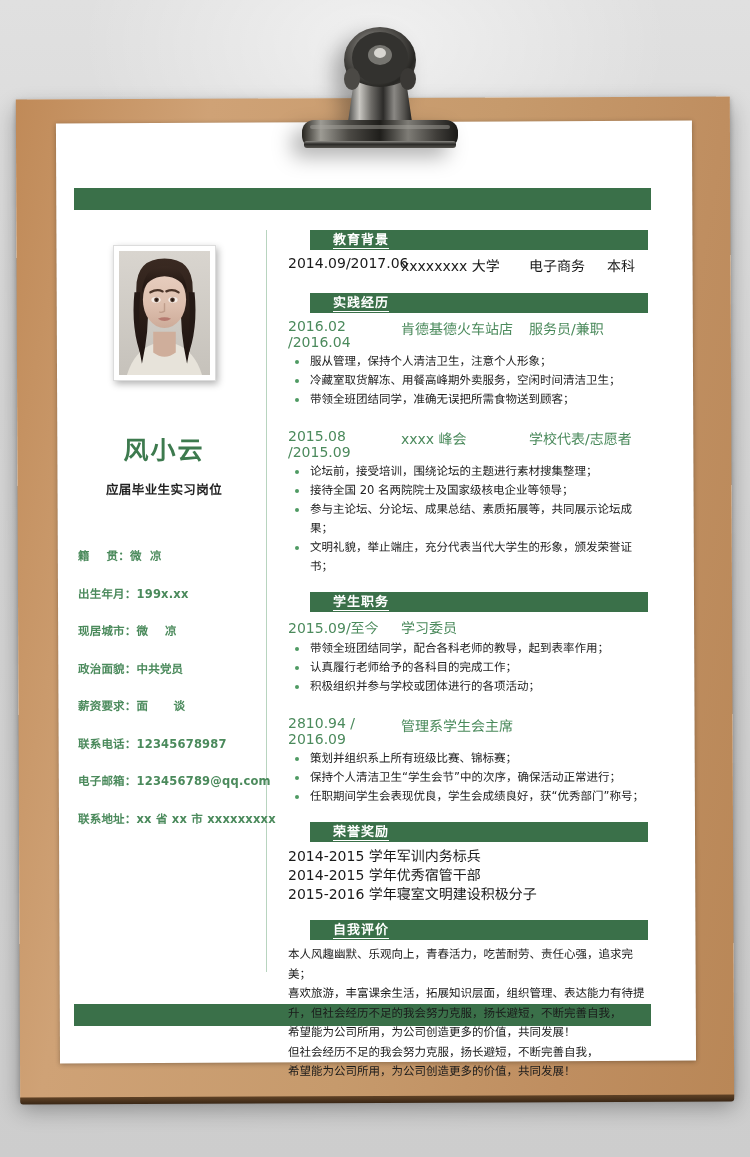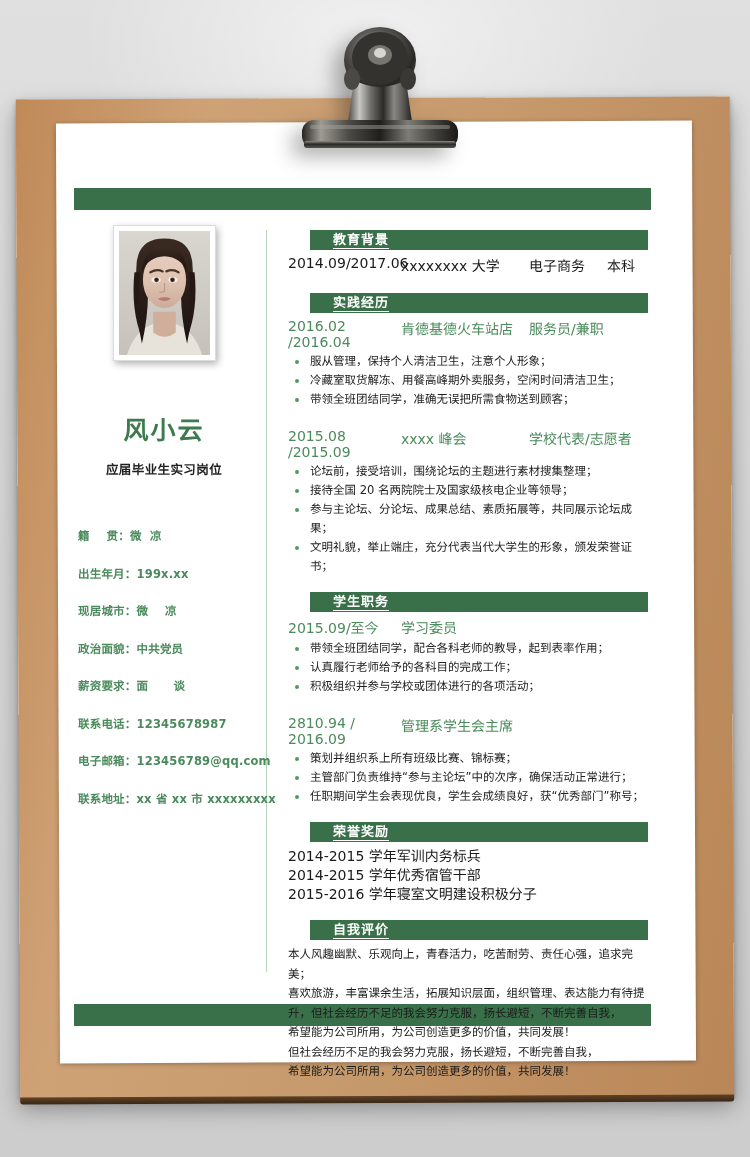--- a/index.html
+++ b/index.html
@@ -100,21 +100,21 @@
     top: 108px;
     width: 1px;
     height: 742px;
     background: #b8d4bf;
   }
 
   
   .left-col {
     position: absolute;
     left: 10px;
-    top: 100px;
+    top: 120px;
     width: 192px;
   }
 
   .photo-wrap {
     width: 103px;
     height: 136px;
     margin: 3px auto 0 auto;
     background: #ffffff;
     padding: 5px;
     border: 1px solid #dcdcdc;
@@ -424,21 +424,21 @@
     </ul>
 
     <div class="gap"></div>
 
     <div class="entry-line">
       <div class="e-date">2810.94 / 2016.09</div>
       <div class="e-org">管理系学生会主席</div>
     </div>
     <ul class="bullets">
       <li>策划并组织系上所有班级比赛、锦标赛；</li>
-      <li>主管部门负责维持“参与主论坛”中的次序，确保活动正常进行；</li>
+      <li>保持个人清洁卫生“学生会节”中的次序，确保活动正常进行；</li>
       <li>任职期间学生会表现优良，学生会成绩良好，获“优秀部门”称号；</li>
     </ul>
 
     <div class="gap"></div>
 
     <div class="sec-head">
       <span>荣誉奖励</span>
     </div>
     <div class="plain-line">2014-2015 学年军训内务标兵</div>
     <div class="plain-line">2014-2015 学年优秀宿管干部</div>

